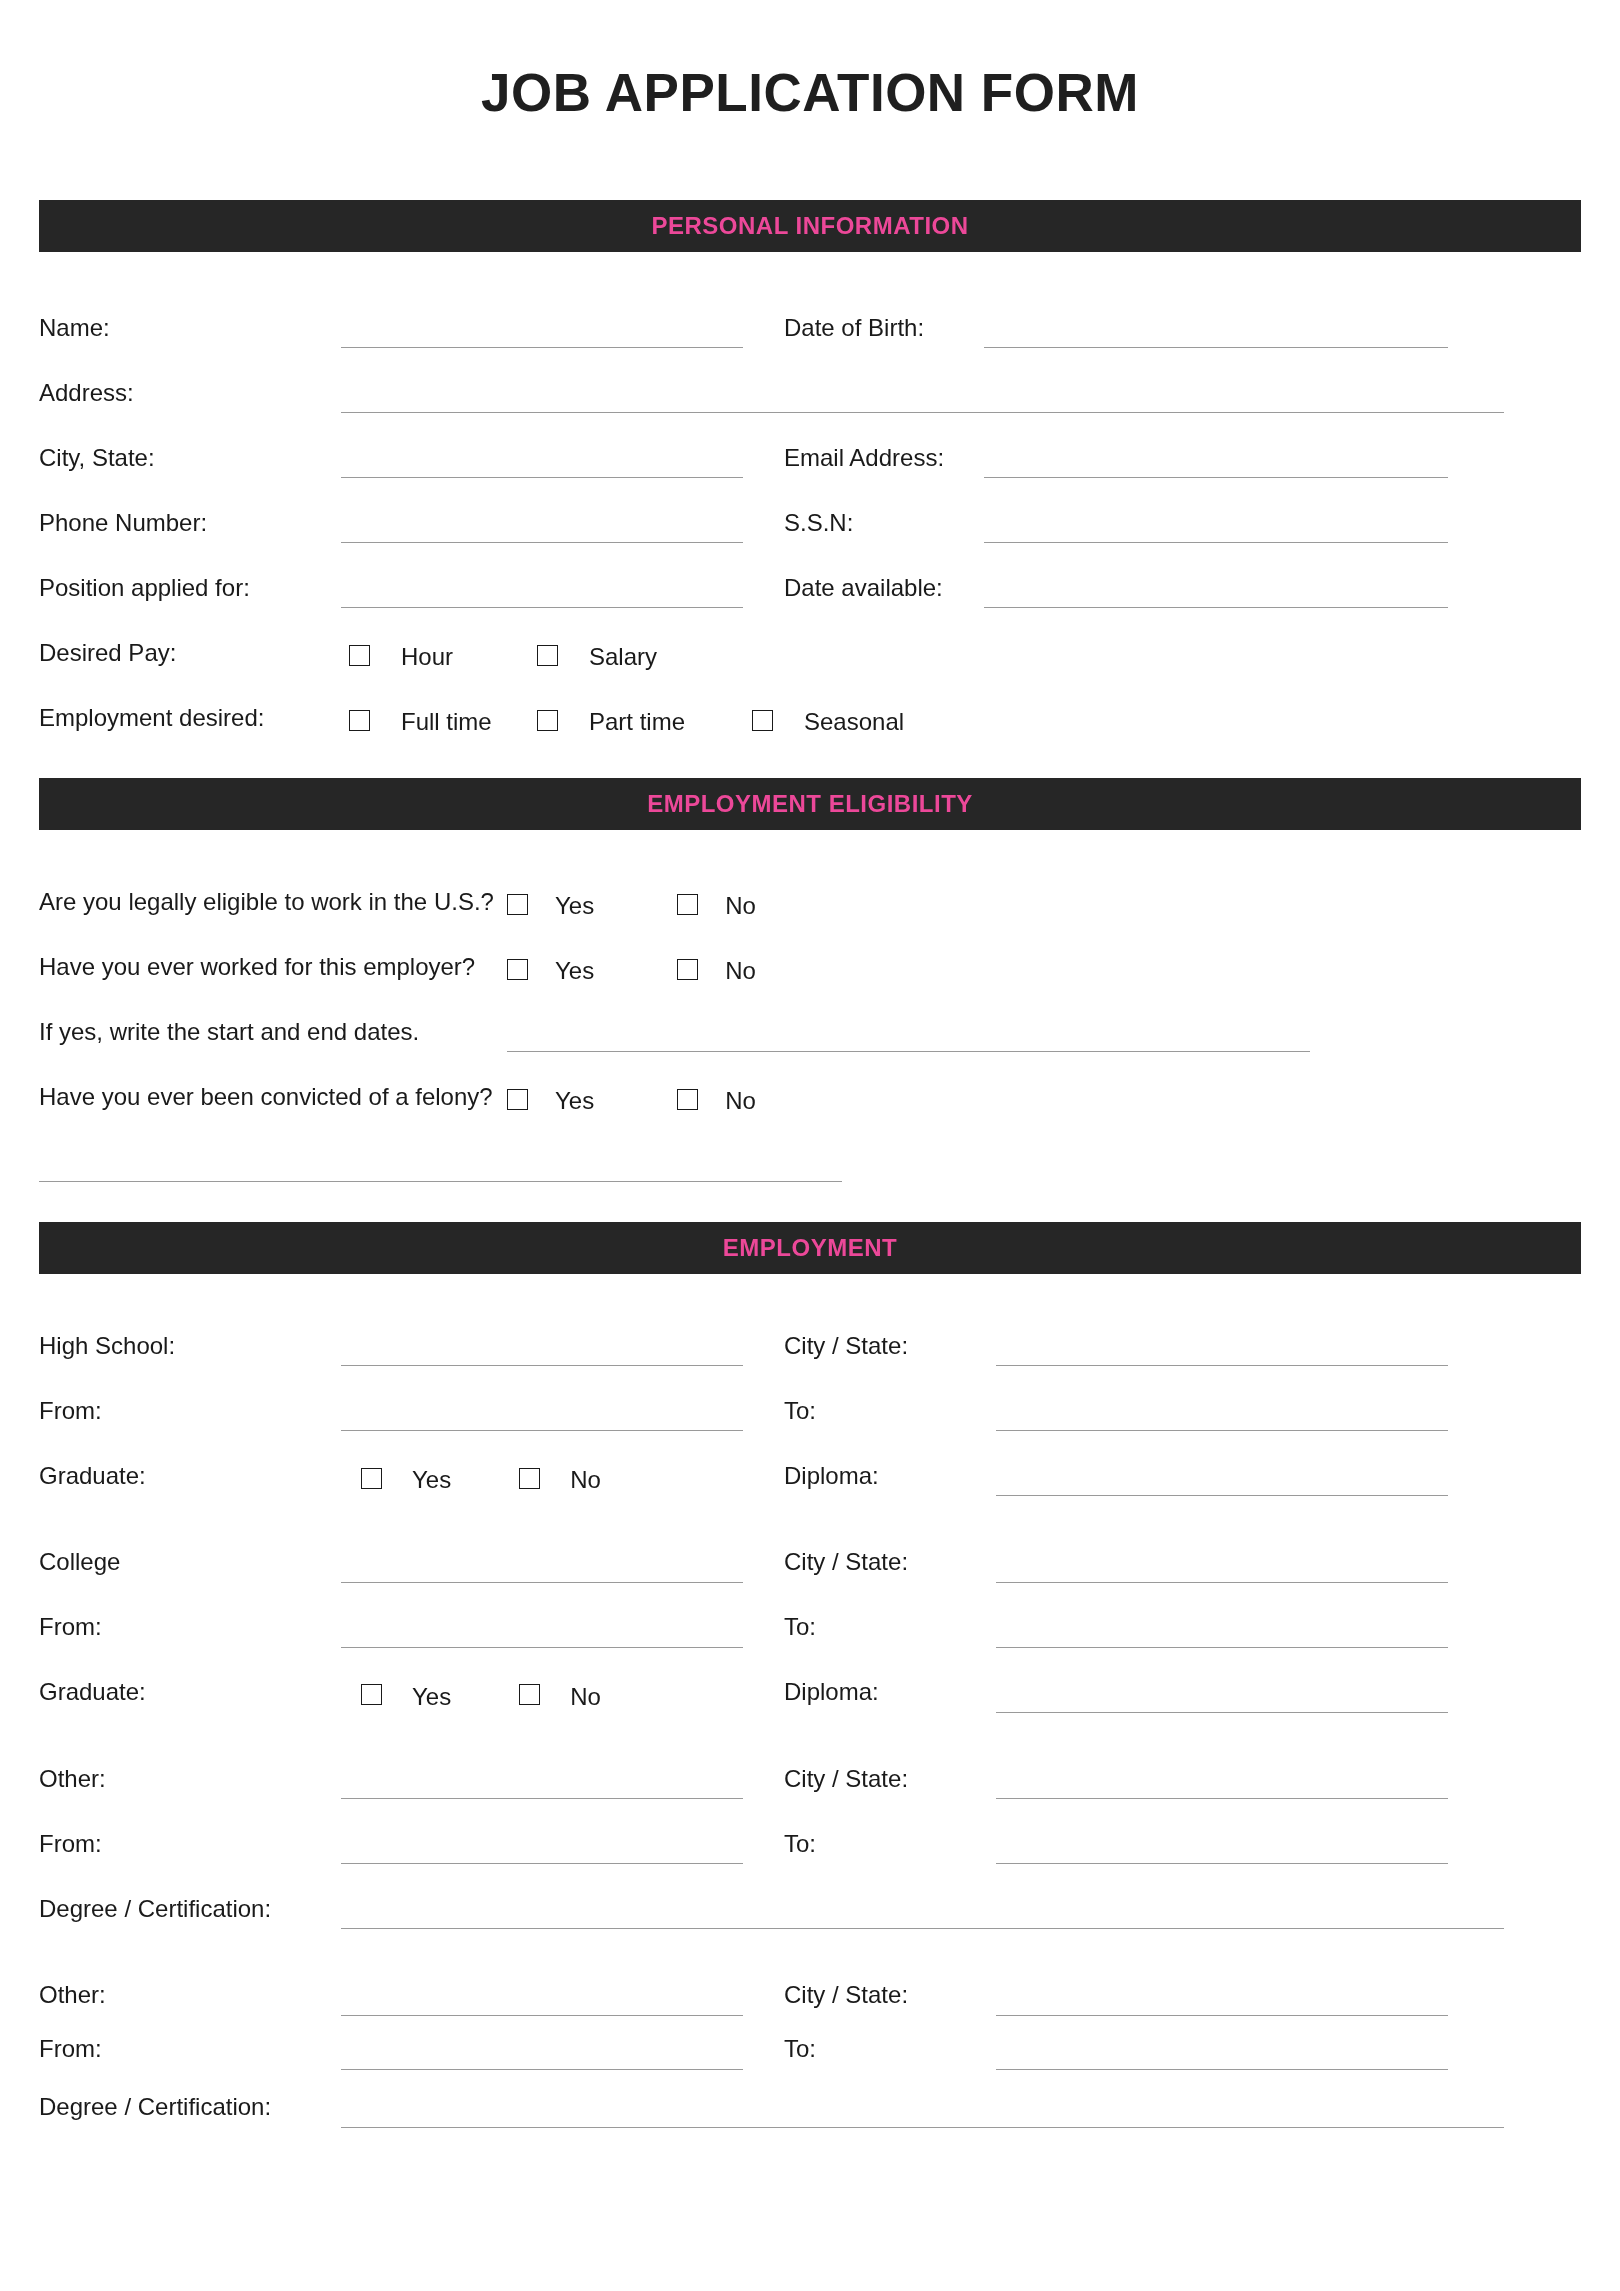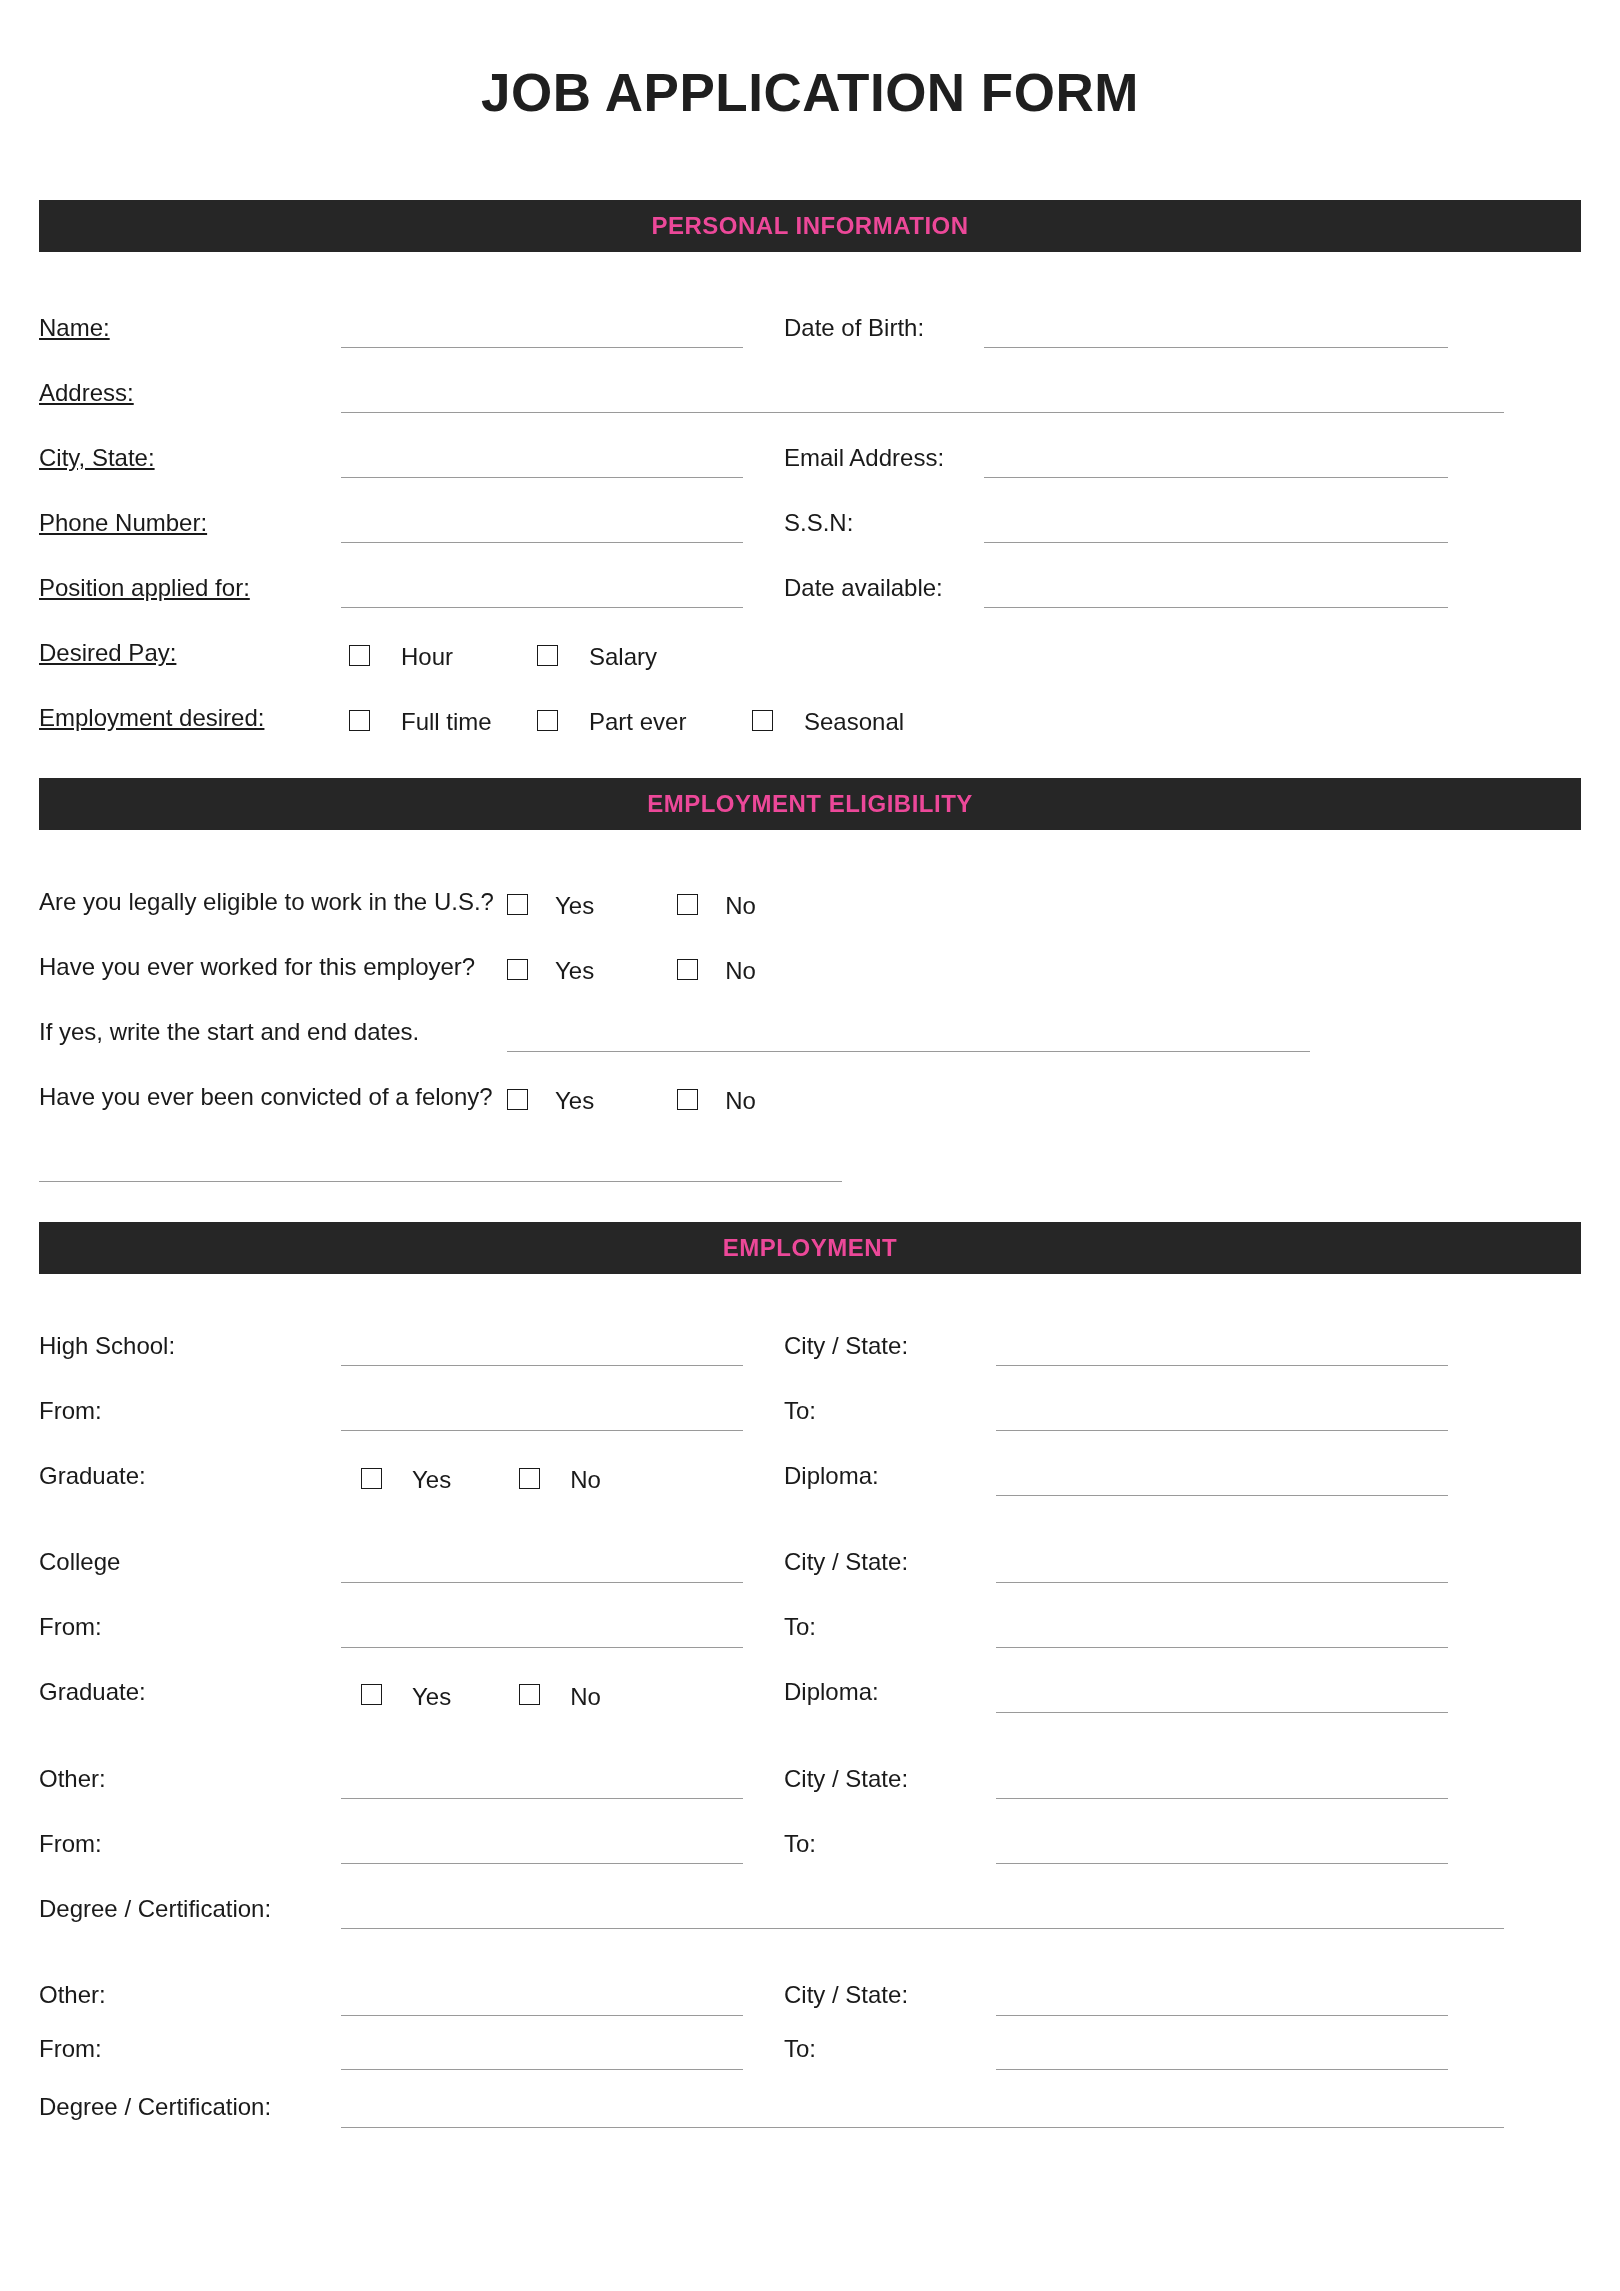--- a/index.html
+++ b/index.html
@@ -67,21 +67,21 @@
   }
 
   
   .field {
     border-bottom: 1.8px solid #9a9a9a;
     height: 31px;
     box-sizing: border-box;
   }
 
   
-  .pi-left-label   { width: 302px; text-decoration: underline; }
+  .pi-left-label   { width: 302px; }
   .pi-left-field   { width: 402px; }
   .pi-gap          { width: 41px; }
   .pi-right-label  { width: 200px; }
   .pi-right-field  { width: 464px; }
   .pi-full-field   { width: 1163px; }
 
   .pi-first { margin-top: 31px; }
 
   
   .cb {
@@ -192,21 +192,21 @@
   </div>
 
   <div class="row">
     <div class="label pi-left-label">Employment desired:</div>
     <div class="cb-opt" style="width:180px">
       <span class="cb"></span>
       <span class="opt-label">Full time</span>
     </div>
     <div class="cb-opt" style="width:207px">
       <span class="cb"></span>
-      <span class="opt-label">Part ever</span>
+      <span class="opt-label">Part time</span>
     </div>
     <div class="cb-opt" style="width:207px">
       <span class="cb"></span>
       <span class="opt-label">Seasonal</span>
     </div>
   </div>
 
   <div class="section-bar bar-eligible">EMPLOYMENT ELIGIBILITY</div>
 
   <div class="row ee-first">

